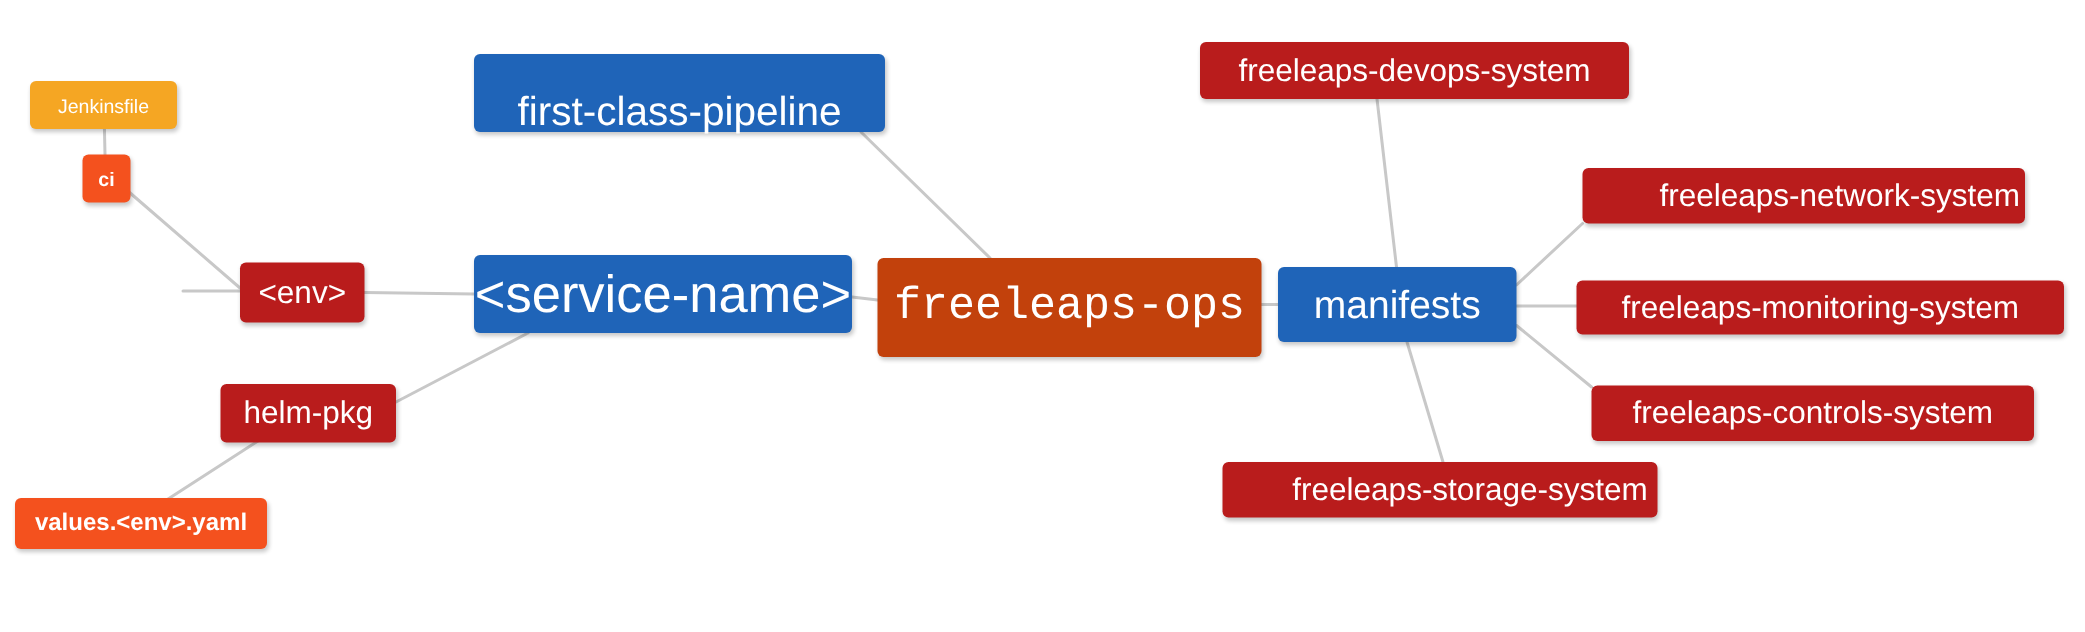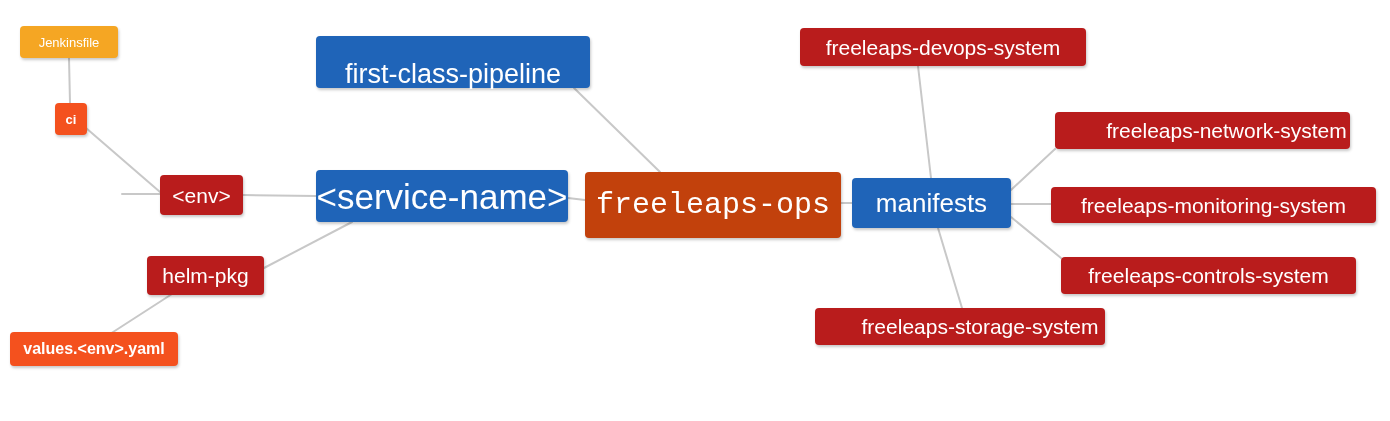--- a/index.html
+++ b/index.html
@@ -41,21 +41,21 @@
     letter-spacing: 0px;
     cursor: pointer;
   }
   .node-label {
     display: block;
     width: 100%;
     text-align: center;
   }
 
   
-  .c-orange  { background: #F5A623; }
+  .c-orange  { background: #F5A623; margin-top: 28px; }
   .c-red     { background: #F4511E; font-weight: bold; }
   .c-green   { background: #b91c1c; }
   .c-blue    { background: #1F64B8; }
   .c-dark    { background: #c2410c; font-family: Liberation Mono, monospace; }
 
   
   .n-jenkinsfile     { left: 20px;   top: 26px;  width: 98px;  height: 32px;  font-size: 13px; }
   .n-ci              { left: 55px;   top: 103px; width: 32px;  height: 32px;  font-size: 13px; }
   .n-argoapp         { left: 33px;   top: 178px; width: 89px;  height: 32px;  font-size: 15px; }
   .n-env             { left: 160px;  top: 175px; width: 83px;  height: 40px;  font-size: 21px; }

